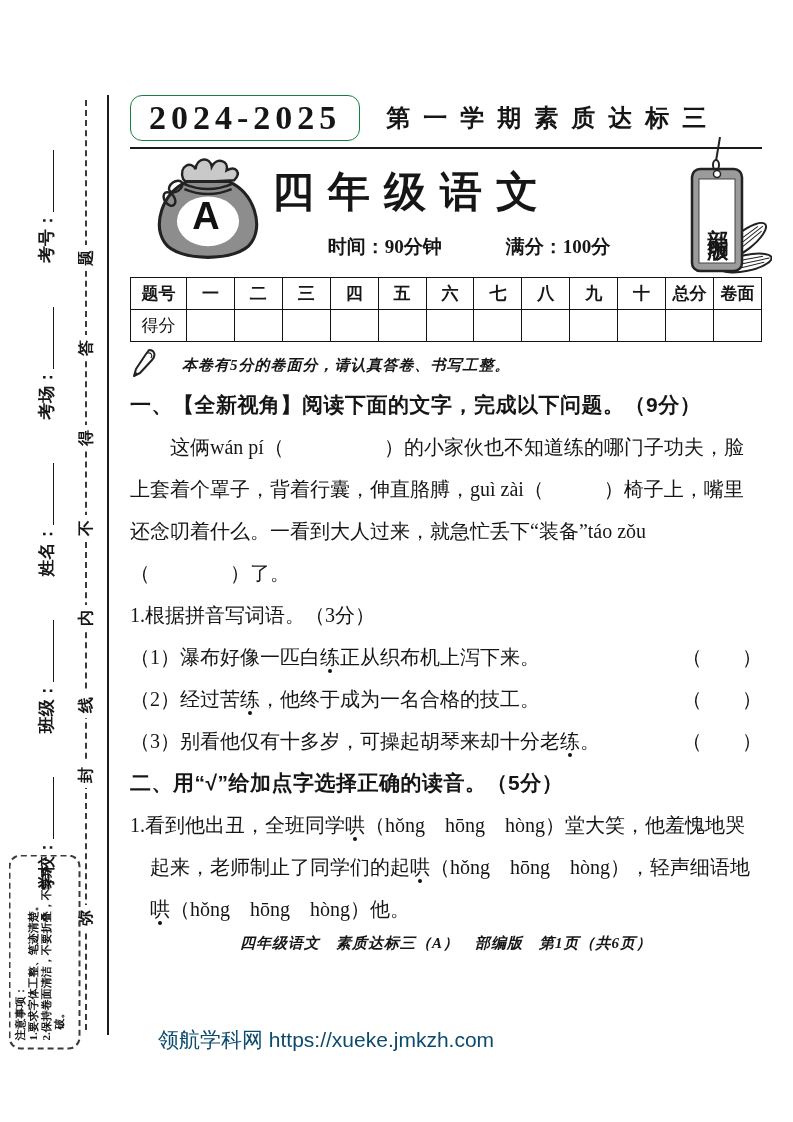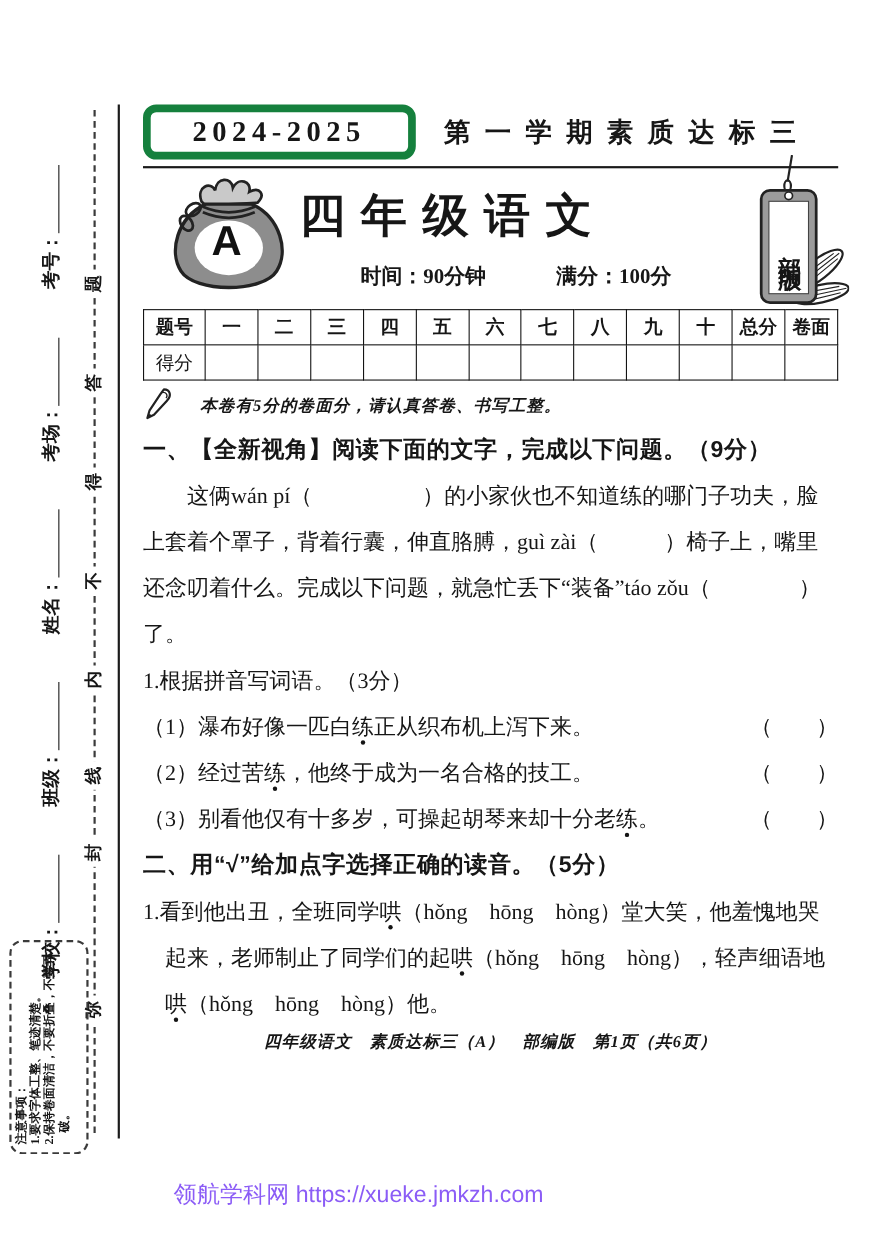--- a/index.html
+++ b/index.html
@@ -32,22 +32,22 @@
     border:2px dashed #3a3a3a; border-radius:12px; padding:3px 7px;
     font-size:11px; line-height:13px; font-weight:bold;
   }
   .notes-box .note-item { padding-left:11px; text-indent:-11px; }
 
   
   .content { position:absolute; left:130px; top:95px; width:632px; }
 
   .year-row { display:flex; align-items:center; border-bottom:2.5px solid #1a1a1a; padding-bottom:6px; }
   .year-box {
-    display:inline-block; border:7px solid #15803d; border-radius:12px;
-    padding:3px 38px; font-size:26px; font-weight:bold; letter-spacing:5px;
+    display:inline-block; border:1px solid #15803d; border-radius:12px;
+    padding:3px 18px; font-size:34px; font-weight:bold; letter-spacing:5px;
     font-family:"Liberation Serif", serif;
   }
   .semester {
     margin-left:26px; font-size:24px; font-weight:bold; letter-spacing:13px;
     font-family:Liberation Sans, sans-serif; white-space:nowrap;
   }
 
   .title-row { position:relative; display:flex; align-items:center; height:126px; }
   .bag-wrap { position:relative; width:128px; height:118px; margin-left:14px; flex:0 0 auto; }
   .bag-wrap svg { display:block; }
@@ -92,21 +92,21 @@
 
   .emph { position:relative; }
   .emph::after {
     content:""; position:absolute; left:50%; bottom:-5px; transform:translateX(-50%);
     width:4px; height:4px; background:#141414; border-radius:50%;
   }
 
   .page-footer { text-align:center; font-size:15px; font-weight:bold; font-style:italic; margin-top:4px; letter-spacing:1px; }
 
   .watermark {
-    position:absolute; left:158px; top:1072px; font-size:21px; color:#8b5cf6;
+    position:absolute; left:158px; top:1026px; font-size:21px; color:#0c4a6e;
     font-family:"Liberation Sans", sans-serif;
   }
 </style>
 </head>
 <body>
 
 <div class="page">
 
   <div class="solid-line"></div>
   <div class="seal-dash"></div>
@@ -225,21 +225,21 @@
           <path d="M17,2 C23,2 24,8 20,12 L8,25 L2,28 L4,21 L14,6 Z" fill="#fff" stroke="#222" stroke-width="2" stroke-linejoin="round"></path>
           <path d="M2,28 L4,24 L6,26 Z" fill="#222"></path>
           <path d="M15,5 C19,4 21,7 19,10" fill="none" stroke="#222" stroke-width="1.2"></path>
         </svg>
       </span>
       <span class="notice-text">本卷有5分的卷面分，请认真答卷、书写工整。</span>
     </div>
 
     <section class="body-text">
       <h2 class="sec-head">一、【全新视角】阅读下面的文字，完成以下问题。（9分）</h2>
-      <p class="passage">这俩wán pí（　　　　　）的小家伙也不知道练的哪门子功夫，脸上套着个罩子，背着行囊，伸直胳膊，guì zài（　　　）椅子上，嘴里还念叨着什么。完成以下问题，就急忙丢下“装备”táo zǒu（　　　　）了。</p>
+      <p class="passage">这俩wán pí（　　　　　）的小家伙也不知道练的哪门子功夫，脸上套着个罩子，背着行囊，伸直胳膊，guì zài（　　　）椅子上，嘴里还念叨着什么。一看到大人过来，就急忙丢下“装备”táo zǒu（　　　　）了。</p>
       <p class="q-line">1.根据拼音写词语。（3分）</p>
 
       <div class="opt-line">
         <span class="sent"><span>（1）瀑布好像一匹白</span><span class="emph">练</span><span>正从织布机上泻下来。</span></span>
         <span class="ans">（　　）</span>
       </div>
       <div class="opt-line">
         <span class="sent"><span>（2）经过苦</span><span class="emph">练</span><span>，他终于成为一名合格的技工。</span></span>
         <span class="ans">（　　）</span>
       </div>

